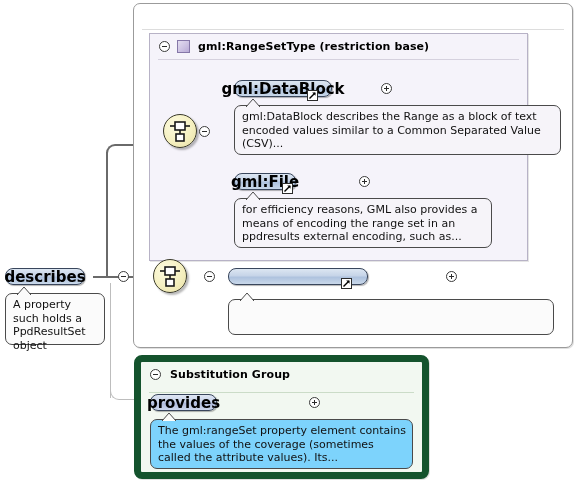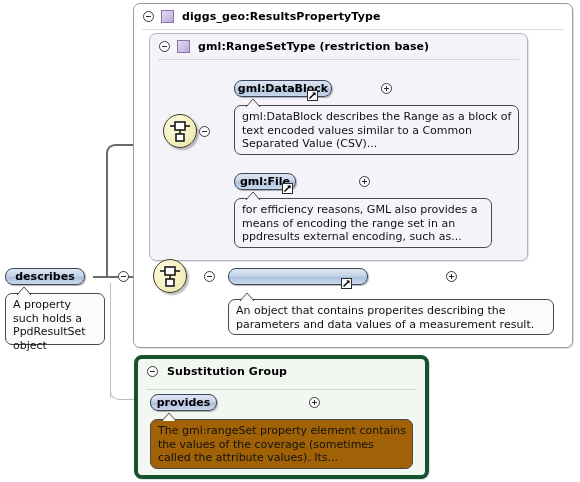--- a/index.html
+++ b/index.html
@@ -28,26 +28,26 @@
     border-radius: 7px;
     background: #ffffff;
     box-shadow: 1px 1px 0 rgba(0,0,0,0.12);
   }
   .type-box.outer {
     background: #ffffff;
   }
   .type-box.inner {
     background: #f5f3fa;
     border: 1px solid #b7b2c6;
-    border-radius: 7px;
+    border-radius: 0;
     box-shadow: 1px 1px 0 rgba(0,0,0,0.10);
   }
   .type-box.subst {
     background: #f2f8f1;
-    border: 4px solid #14532d;
+    border: 7px solid #14532d;
     border-radius: 8px;
     box-shadow: 1px 1px 0 rgba(0,0,0,0.12);
   }
 
   .box-header {
     position: absolute;
     left: 0; right: 0; top: 0;
     height: 25px;
     display: flex;
     align-items: center;
@@ -120,21 +120,21 @@
     box-sizing: border-box;
     border: 1px solid #39465c;
     border-radius: 8px;
     background: linear-gradient(180deg, #dce6f2 0%, #c6d4e8 45%, #aec2de 55%, #c9d8ea 100%);
     box-shadow: 1px 1px 1px rgba(0,0,0,0.30);
     display: flex;
     align-items: center;
     justify-content: center;
     padding: 0 7px;
     font-weight: bold;
-    font-size: 11px;
+    font-size: 15px;
     white-space: nowrap;
     color: #000000;
   }
   .node.green-ctx {
     background: linear-gradient(180deg, #dfe6f3 0%, #c8d3ea 45%, #b0bcdd 55%, #ccd6ec 100%);
   }
 
   
   .link-badge {
     position: absolute;
@@ -155,21 +155,21 @@
     box-sizing: border-box;
     border: 1px solid #4a4a4a;
     border-radius: 7px;
     background: #f6f4f9;
     padding: 4px 6px 4px 7px;
     font-size: 11px;
     line-height: 13.5px;
     color: #111111;
   }
   .annot.white { background: #fbfbfb; }
-  .annot.greenish { background: #a16207; }
+  .annot.greenish { background: #7dd3fc; }
   .annot .pointer {
     position: absolute;
     top: -7px;
     left: 11px;
     width: 14px;
     height: 8px;
     overflow: hidden;
   }
   .annot .pointer::before {
     content: "";
@@ -248,25 +248,20 @@
   <div class="line h abs" style="left:182px; top:88px; width:52px;"></div>
   <div class="line h abs" style="left:182px; top:181px; width:52px;"></div>
 
   <div class="line h abs" style="left:209px; top:131px; width:0px;"></div>
 
   <div class="line h abs" style="left:196px; top:276px; width:36px;"></div>
 </div>
 
 
 <div class="type-box outer" style="left:133px; top:3px; width:440px; height:345px;">
-  <div class="box-header">
-    <span class="toggle"></span>
-    <span class="type-glyph"></span>
-    <span class="hdr-label">diggs_geo:ResultsPropertyType</span>
-  </div>
   <div class="hdr-rule"></div>
 </div>
 
 
 <div class="type-box inner" style="left:149px; top:33px; width:379px; height:228px;">
   <div class="box-header">
     <span class="toggle"></span>
     <span class="type-glyph"></span>
     <span class="hdr-label">gml:RangeSetType (restriction base)</span>
   </div>
@@ -326,21 +321,21 @@
   <span>gml:DataBlock</span>
   <span class="link-badge" style="left:72px; top:9px;">
     <svg width="9" height="9" viewBox="0 0 9 9">
       <path d="M1.5 7.5 L7 2" stroke="#000" stroke-width="1.4"></path>
       <path d="M4.2 1.5 L7.5 1.5 L7.5 4.8 Z" fill="#000"></path>
     </svg>
   </span>
 </div>
 <span class="toggle plus abs" style="left:337px; top:83px;"></span>
 
-<div class="annot" style="left:234px; top:105px; width:285px; height:50px;">
+<div class="annot" style="left:234px; top:105px; width:327px; height:50px;">
   <span class="pointer">
     <svg width="14" height="8" viewBox="0 0 14 8">
       <path d="M0 8 L7 0 L14 8 Z" fill="#f6f4f9" stroke="#4a4a4a" stroke-width="1"></path>
       <line x1="1" y1="8" x2="13" y2="8" stroke="#f6f4f9" stroke-width="2"></line>
     </svg>
   </span>
   <span>gml:DataBlock describes the Range as a block of text encoded values similar to a Common Separated Value (CSV)...</span>
 </div>
 
 
@@ -376,21 +371,20 @@
 </div>
 <span class="toggle plus abs" style="left:373px; top:271px;"></span>
 
 <div class="annot white" style="left:228px; top:299px; width:326px; height:36px;">
   <span class="pointer">
     <svg width="14" height="8" viewBox="0 0 14 8">
       <path d="M0 8 L7 0 L14 8 Z" fill="#fbfbfb" stroke="#4a4a4a" stroke-width="1"></path>
       <line x1="1" y1="8" x2="13" y2="8" stroke="#fbfbfb" stroke-width="2"></line>
     </svg>
   </span>
-  <span>An object that contains properites describing the parameters and data values of a measurement result.</span>
 </div>
 
 
 <div class="node green-ctx" style="left:150px; top:394px; width:67px;">
   <span>provides</span>
 </div>
 <span class="toggle plus abs" style="left:222px; top:397px;"></span>
 
 <div class="annot greenish" style="left:150px; top:419px; width:263px; height:50px;">
   <span class="pointer">

